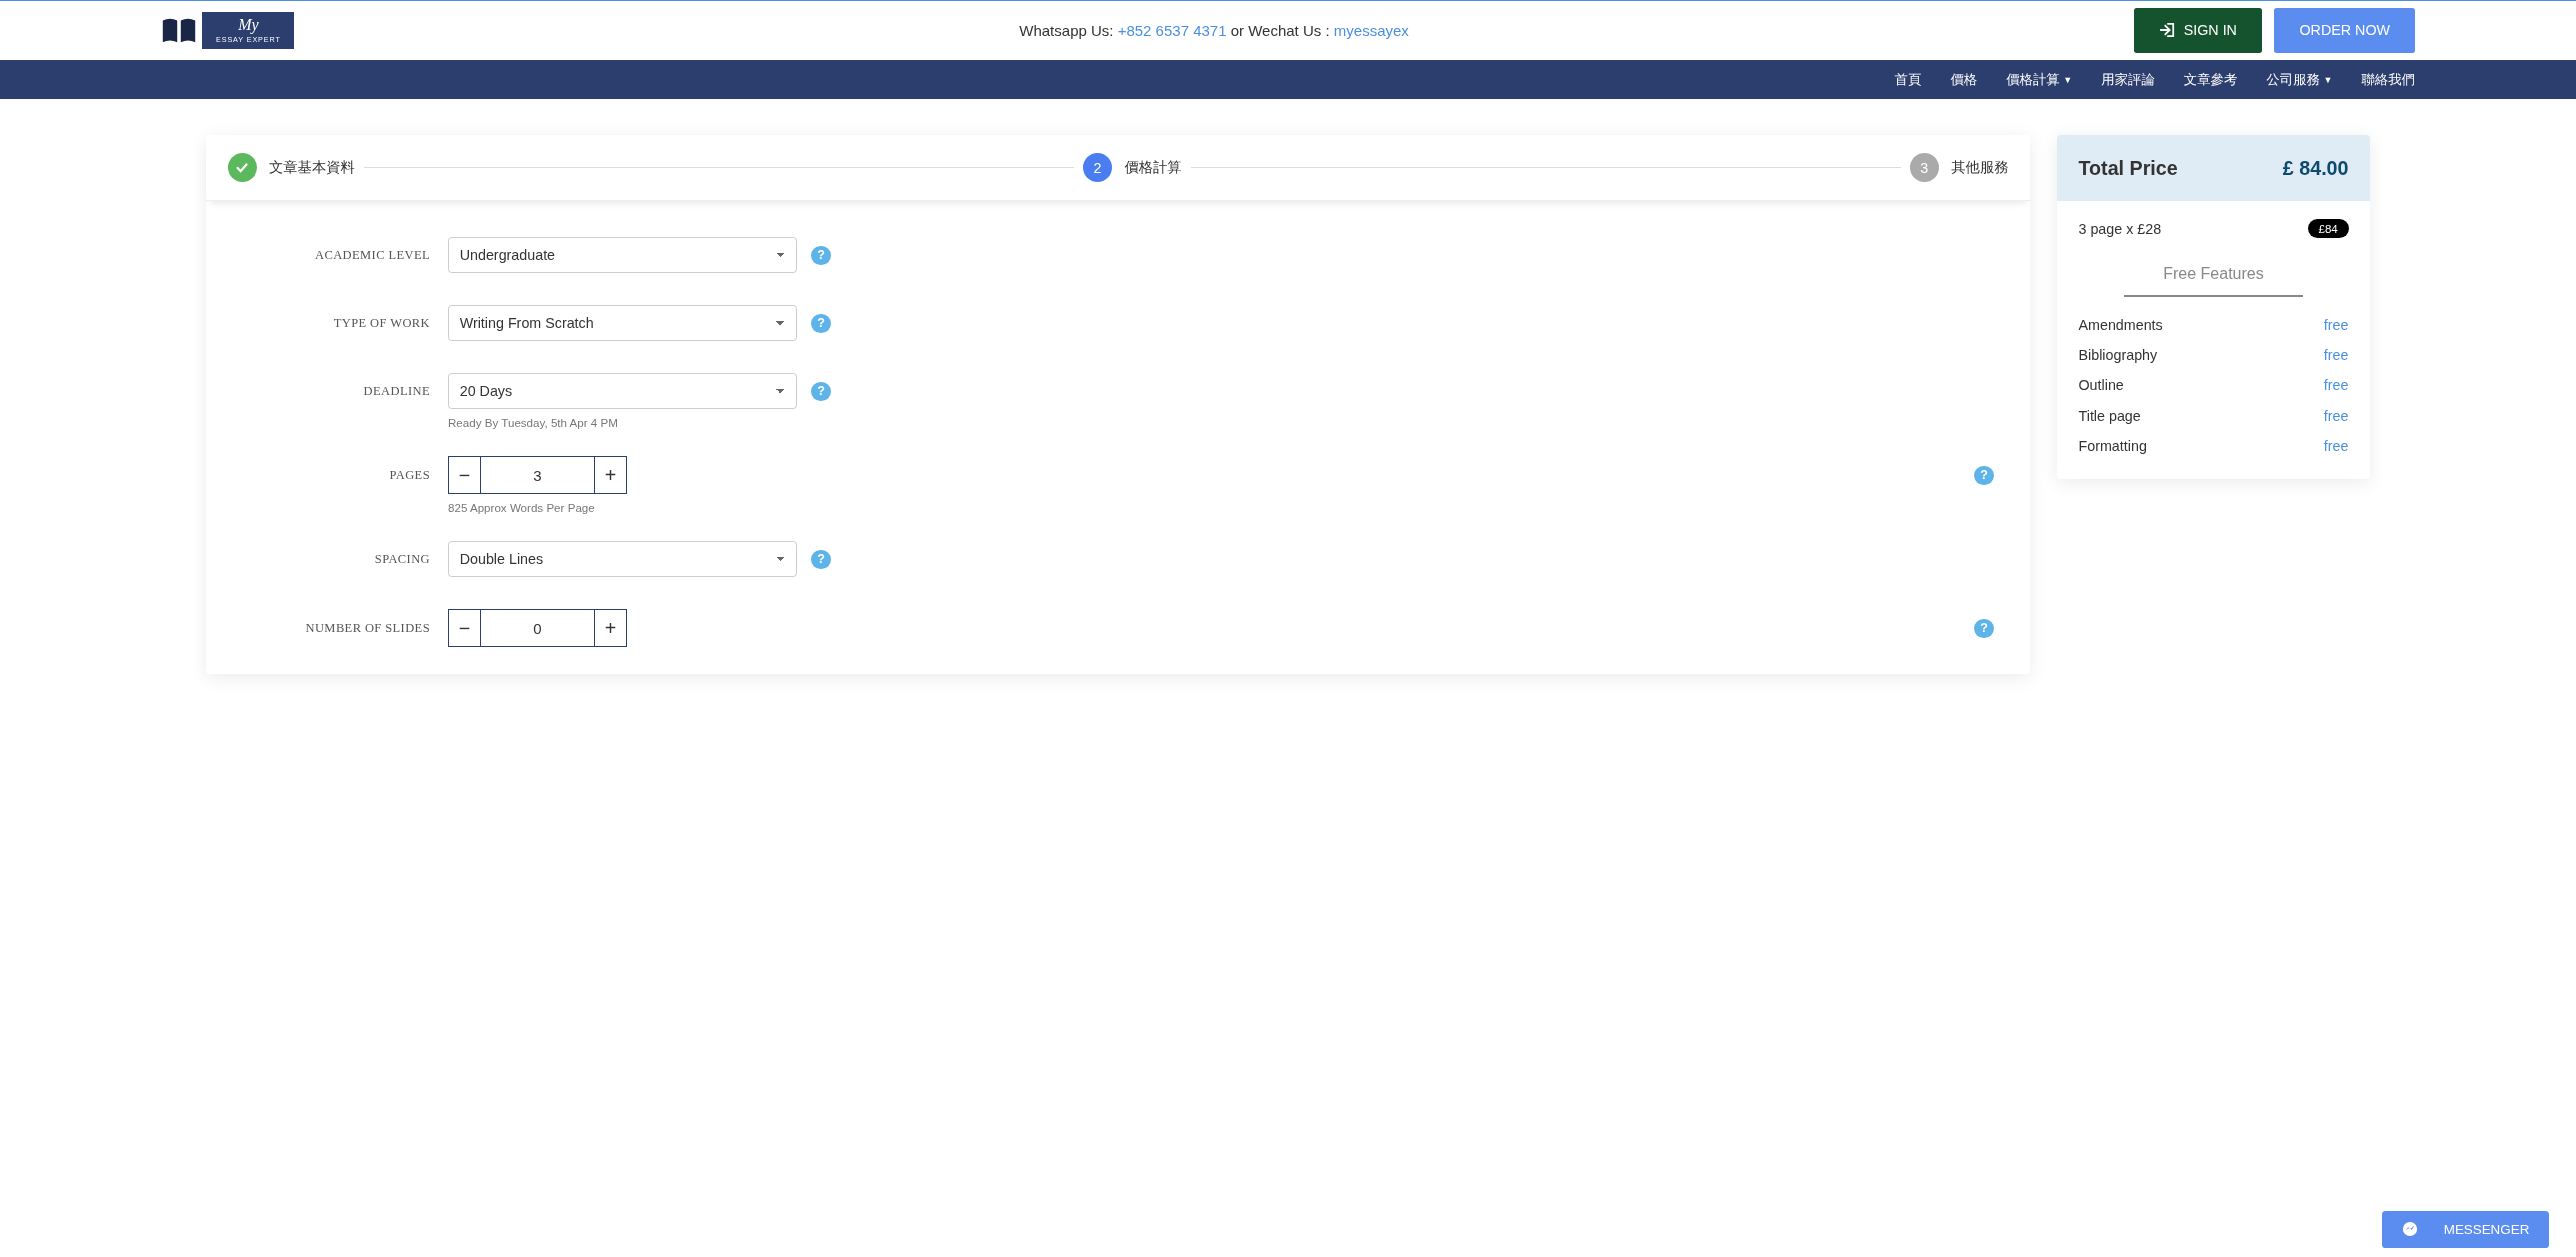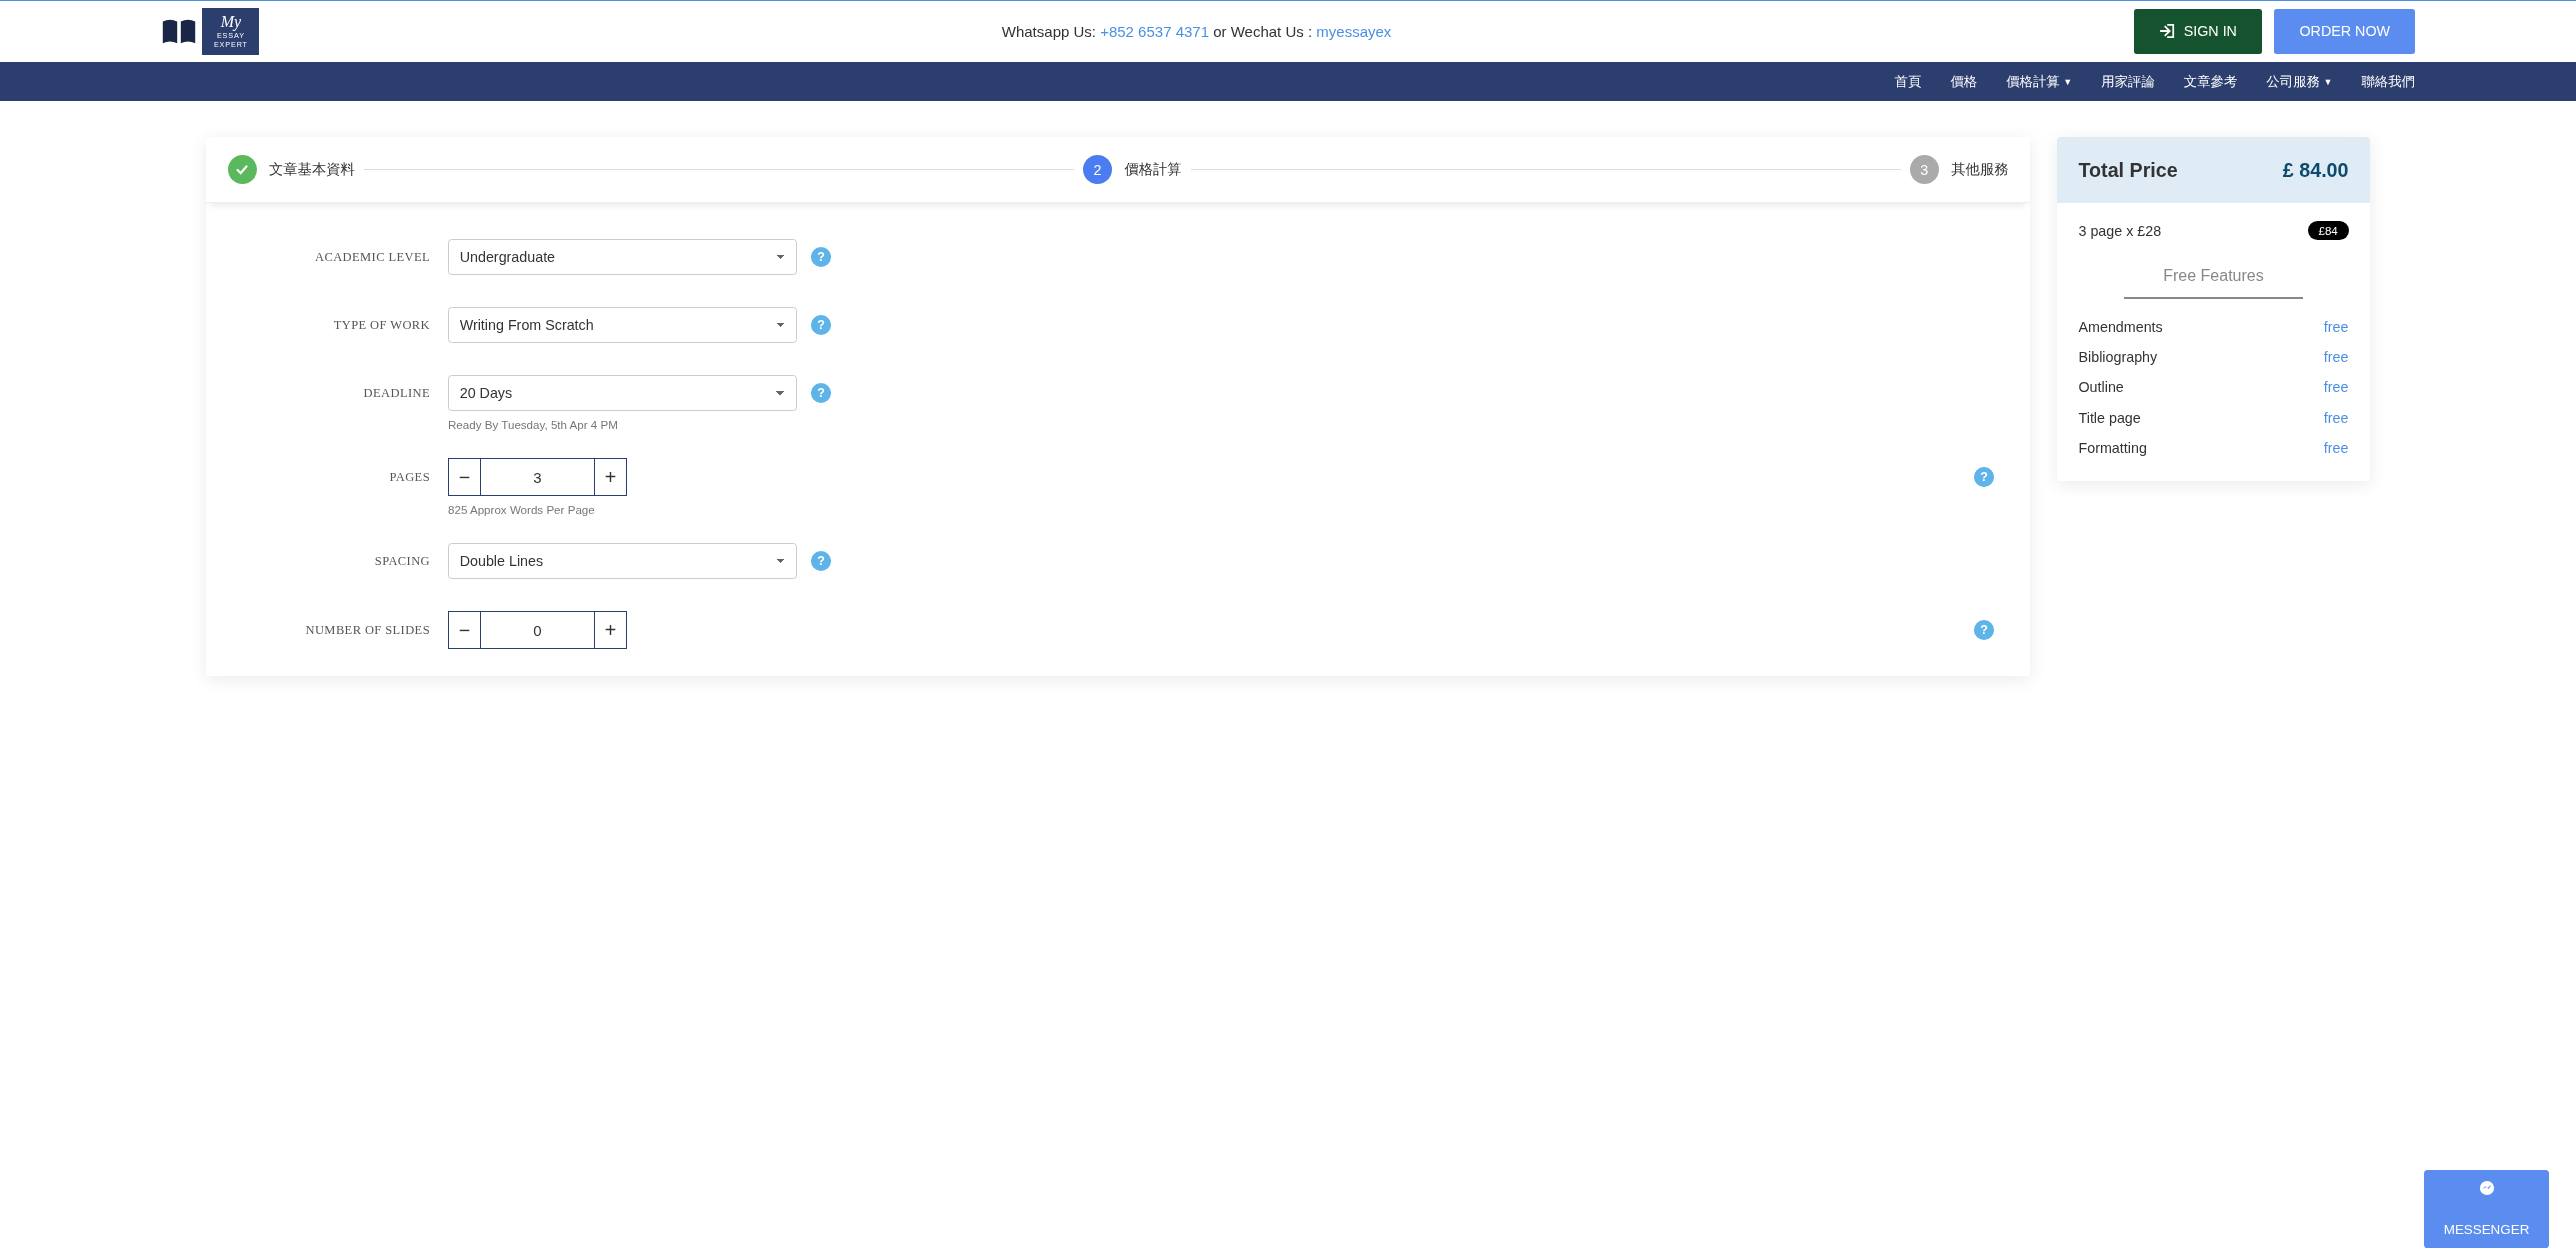--- a/index.html
+++ b/index.html
@@ -2,21 +2,21 @@
 <html style="font-size:14.3px"><head>
 <meta charset="utf-8">
 <style>
   * { box-sizing: border-box; margin: 0; padding: 0; }
   body { font-family: -apple-system, BlinkMacSystemFont, "Segoe UI", Arial, sans-serif; background: #fff; color: #333; }
   
   .topbar { display: flex; align-items: center; justify-content: space-between; padding: 7.2px 161px 7.2px 161px; border-top: 1.8px solid #4a90e2; }
   .topbar-left { display: flex; align-items: center; gap: 18px; }
   .logo { display: flex; align-items: center; gap: 5.4px; }
   .logo-book { width: 36px; height: 27px; }
-  .logo-badge { background: #2c3e6e; color: #fff; padding: 5.4px 9px; font-size: 9.8px; text-align: center; width: 57px; }
+  .logo-badge { background: #2c3e6e; color: #fff; padding: 5.4px 9px; font-size: 9.8px; text-align: center; width: 92px; }
   .logo-badge-script { font-family: cursive; font-style: italic; font-size: 16px; line-height: 1; }
   .logo-badge-sub { font-size: 7.2px; letter-spacing: 0.9px; margin-top: 1.8px; }
   .topbar-center { font-size: 15px; color: #333; }
   .topbar-center a { color: #4a90e2; text-decoration: none; }
   .topbar-right { display: flex; gap: 12.5px; }
   .btn-signin { background: #14532d; color: #fff; border: none; padding: 14.3px 25px; font-size: 14.3px; cursor: pointer; display: flex; align-items: center; gap: 9px; border-radius: 2.7px; }
   .btn-ordernow { background: #5a8def; color: #fff; border: none; padding: 14.3px 25px; font-size: 14.3px; cursor: pointer; border-radius: 2.7px; }
   
   .navbar { background: #2c3e6e; padding: 0 161px; display: flex; justify-content: flex-end; gap: 29px; }
   .navbar a { color: #fff; text-decoration: none; padding: 10.7px 0; font-size: 13.4px; font-weight: 500; display: inline-flex; align-items: center; gap: 3.6px; }
@@ -55,21 +55,21 @@
   .price-line { padding: 18px 21.5px; display: flex; justify-content: space-between; align-items: center; }
   .price-desc { font-size: 14.3px; color: #333; }
   .price-pill { background: #000000; color: #fff; padding: 2.7px 10.7px; border-radius: 10.7px; font-size: 11.6px; font-weight: 500; }
   .features-head { text-align: center; font-size: 16px; color: #888; padding: 9px 0 12.5px 0; }
   .features-head-line { width: 179px; height: 1.8px; background: #888; margin: 0 auto 12.5px auto; }
   .feature-row { display: flex; justify-content: space-between; padding: 7.2px 21.5px; font-size: 14.3px; }
   .feature-name { color: #333; }
   .feature-free { color: #4a90e2; }
   .sidebar-pad-bottom { height: 18px; }
   
-  .messenger { position: fixed; bottom: 9px; right: 27px; background: #5a8def; color: #fff; padding: 10.7px 19.7px; border-radius: 3.6px; font-size: 13.4px; display: flex; align-items: center; gap: 26px; cursor: pointer; flex-direction: column; }
+  .messenger { position: fixed; bottom: 9px; right: 27px; background: #5a8def; color: #fff; padding: 10.7px 19.7px; border-radius: 3.6px; font-size: 13.4px; display: flex; align-items: center; gap: 26px; cursor: pointer; }
 </style>
 </head>
 <body>
 
 <div class="topbar">
   <div class="topbar-left">
     <div class="logo">
       <svg class="logo-book" viewBox="0 0 40 30">
           <path d="M2 4 Q10 0 18 4 L18 28 Q10 24 2 28 Z M22 4 Q30 0 38 4 L38 28 Q30 24 22 28 Z" fill="#1a2547"></path>
         </svg>

